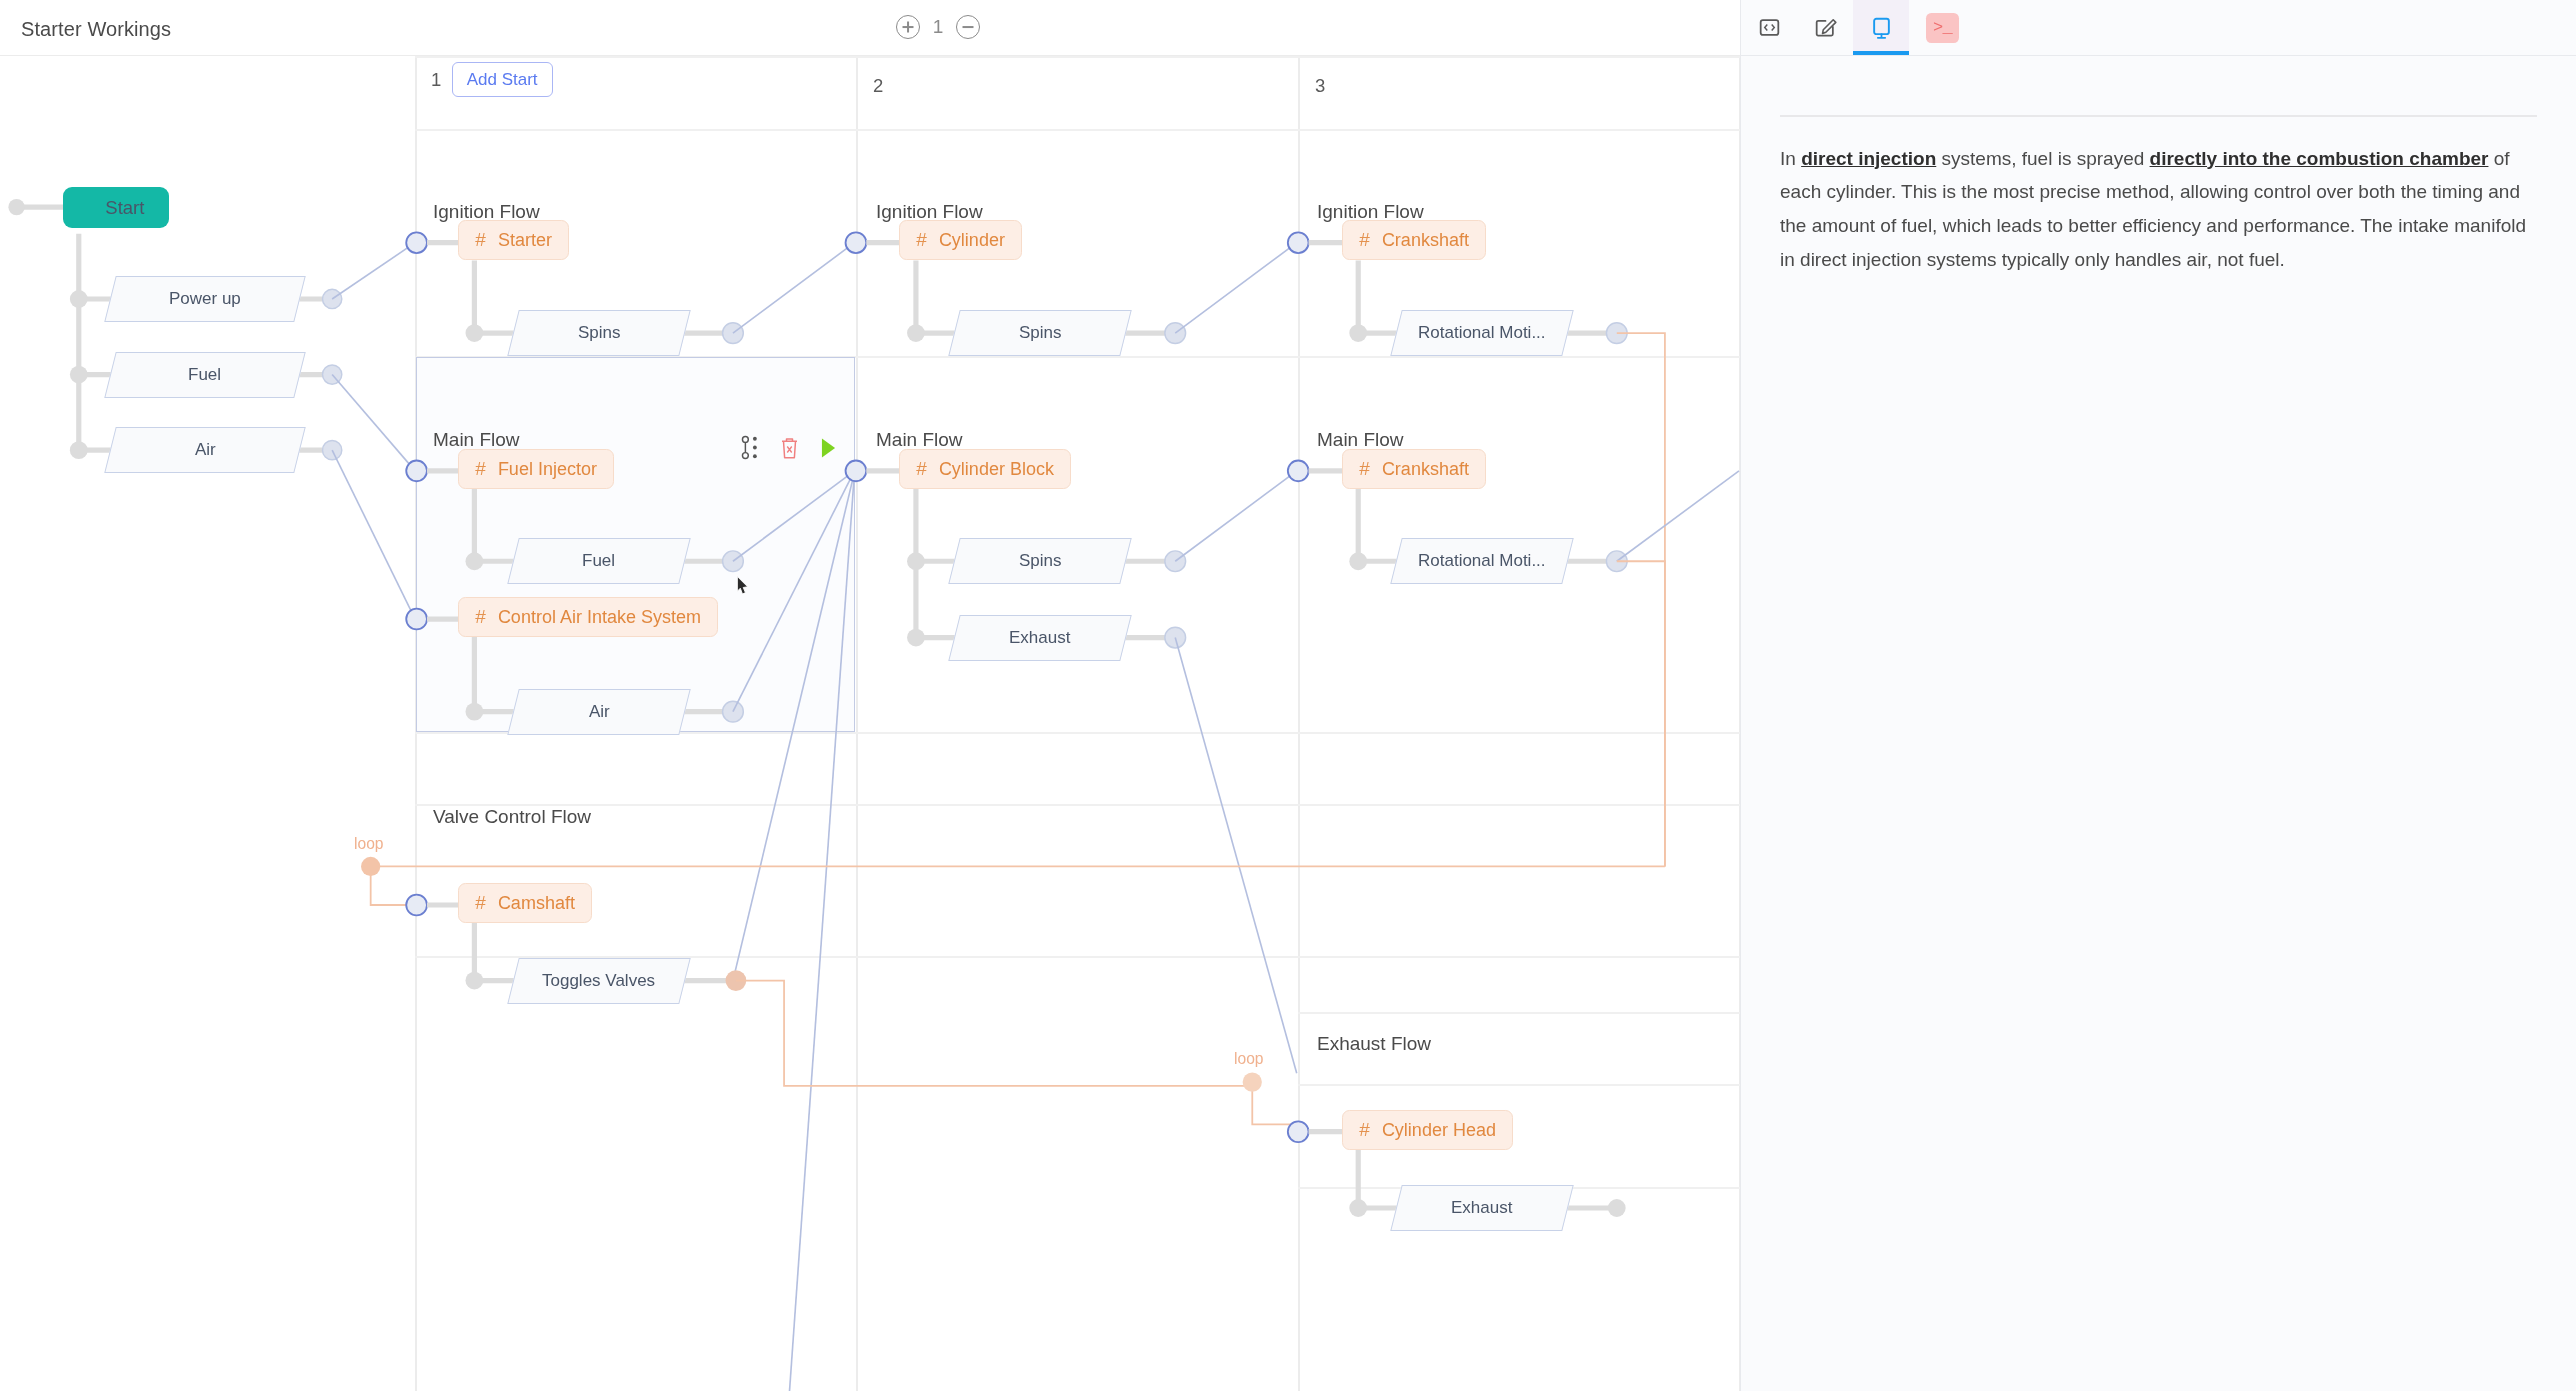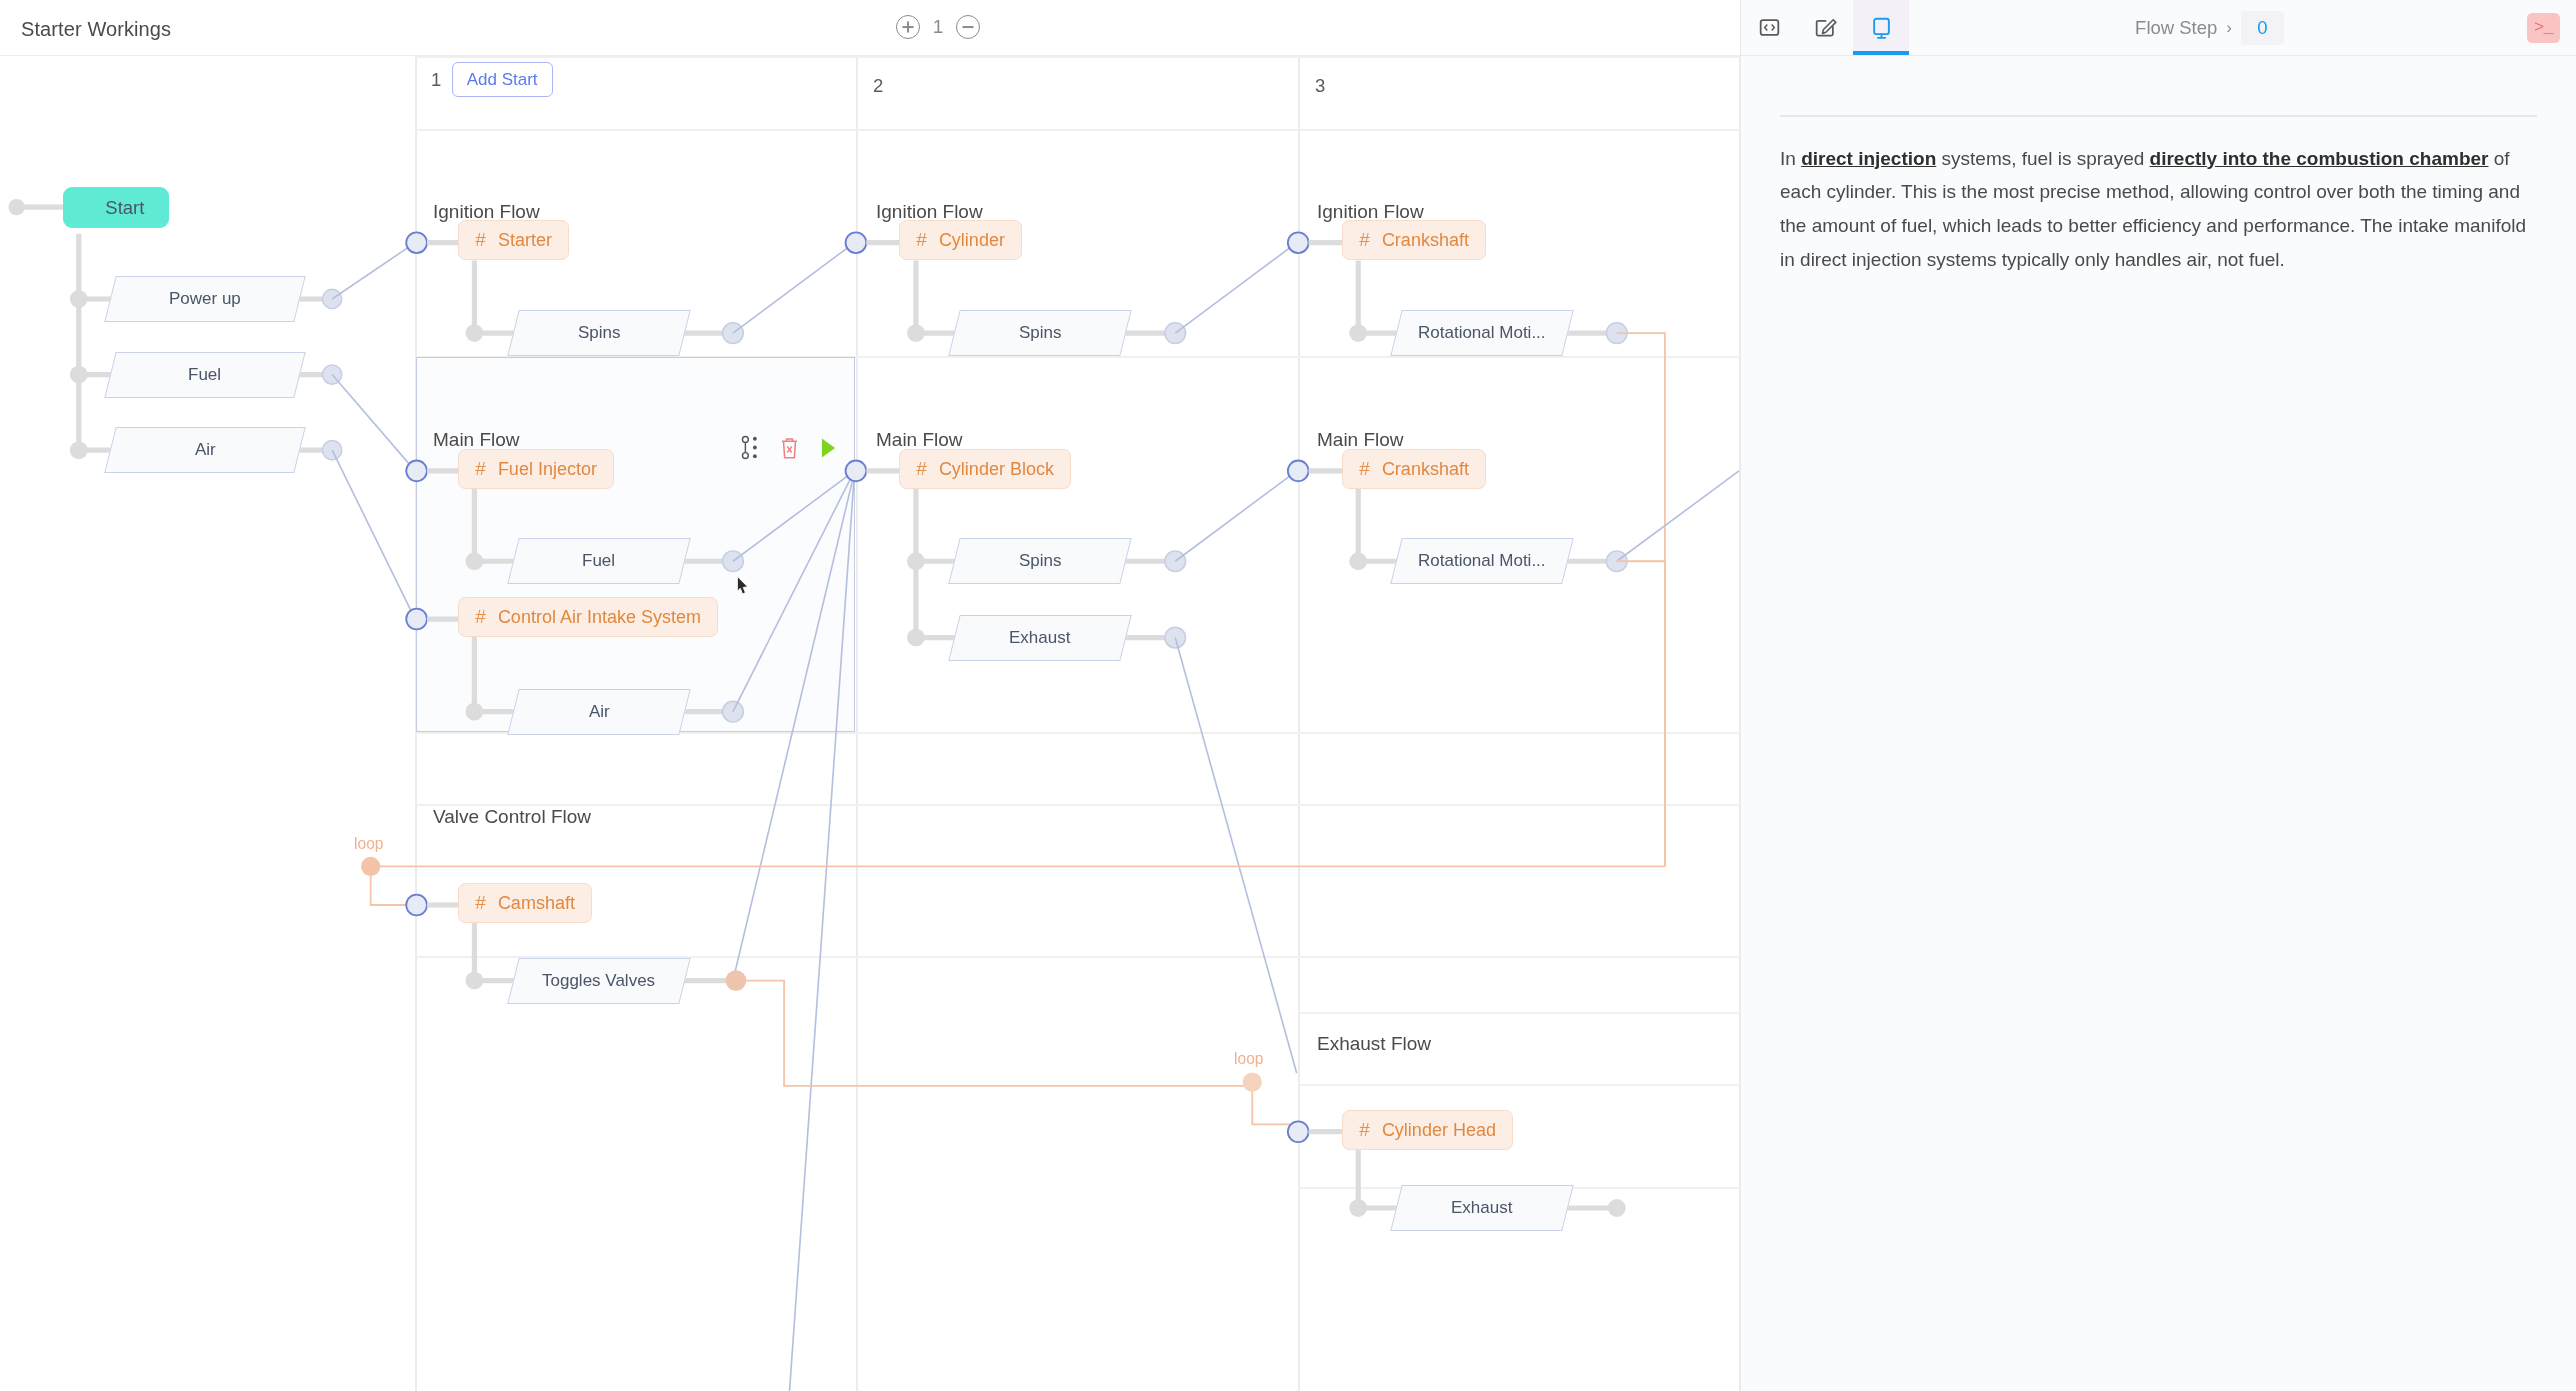--- a/index.html
+++ b/index.html
@@ -115,21 +115,21 @@
     background: #f9fafc; border: 0.9px solid #c8d2e8;
     color: #4a5568; font-size: 17px;
     display: flex; align-items: center; justify-content: center;
     white-space: nowrap; cursor: pointer;
     transform: skewX(-14deg);
   }
   .node-para > span { transform: skewX(14deg); }
 
   .start-node {
     position: absolute; z-index: 14;
-    background: #5eead4; border-radius: 9px;
+    background: #14b8a6; border-radius: 9px;
     display: flex; align-items: flex-start; gap: 15px;
     padding: 9.6px 25px 9.6px 16.3px; cursor: pointer;
   }
   .start-node .tri {
     width: 0; height: 0; border-left: 11px solid transparent;
     border-top: 7.4px solid transparent; border-bottom: 7.4px solid transparent;
     position: relative;
   }
   .start-label { font-size: 18.5px; color: #4a5568; }
 
@@ -509,25 +509,20 @@
         </svg>
       </div>
 
       <div class="tool-tab active">
         <svg width="25" height="25" viewBox="0 0 34 34">
           <rect x="7" y="5" width="20" height="21" rx="3" fill="none" stroke="#1a9af0" stroke-width="2.6"></rect>
           <path d="M17 26 V30 M12 31 H22" fill="none" stroke="#1a9af0" stroke-width="2.4" stroke-linecap="round"></path>
         </svg>
       </div>
 
-      <div id="breadcrumb">
-        <span id="bc-label">Flow Step</span>
-        <span id="bc-sep">›</span>
-        <span id="bc-value">0</span>
-      </div>
 
       <div id="term-slot">
         <div id="terminal-icon">&gt;_</div>
       </div>
     </div>
 
     <div id="info-body">
       <div id="info-rule"></div>
       <p id="info-body-text">In <b>direct injection</b> systems, fuel is sprayed <b>directly into the combustion chamber</b> of each cylinder. This is the most precise method, allowing control over both the timing and the amount of fuel, which leads to better efficiency and performance. The intake manifold in direct injection systems typically only handles air, not fuel.</p>
     </div>

